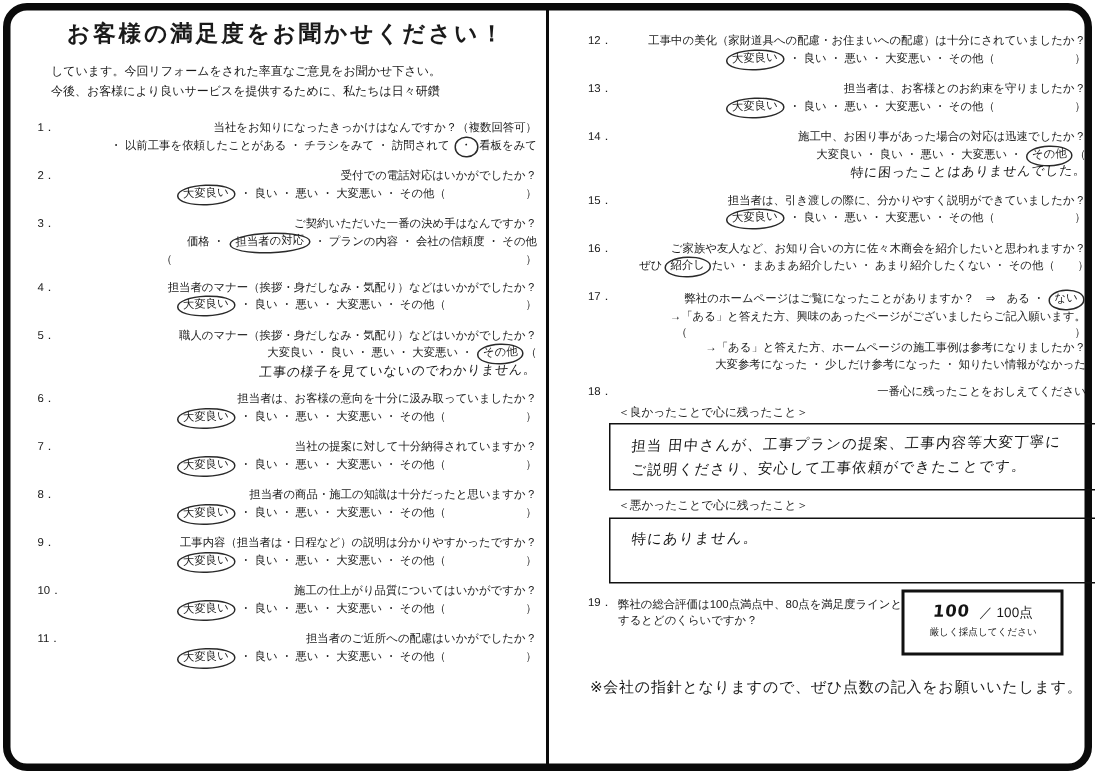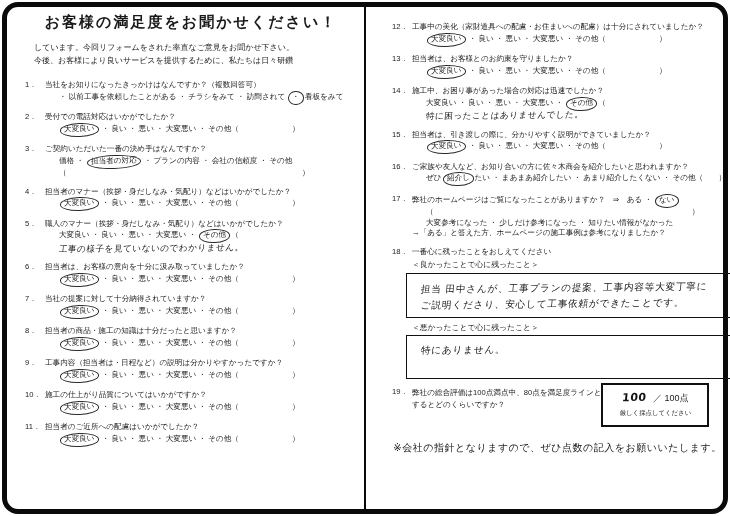--- a/index.html
+++ b/index.html
@@ -22,21 +22,21 @@
   }
   .page { position: absolute; }
   .page-left  { left: 24px;  top: 13px; width: 334px; }
   .page-right { left: 391px; top: 22px; width: 333px; }
 
   .title { font-size: 15px; font-weight: bold; text-align: center; letter-spacing: 2px; margin-bottom: 9px; }
   .intro { font-size: 8px; line-height: 13px; margin-left: 10px; margin-bottom: 13px; }
 
   .q { position: relative; padding-left: 21px; margin-bottom: 8px; font-size: 7.6px; line-height: 10.5px; }
   .q-num { position: absolute; left: 1px; top: 0; }
-  .q-row { white-space: nowrap; }
+  .q-row { white-space: nowrap; text-align: right; }
   .q-row.wrap { white-space: normal; }
   .ind1 { margin-left: 14px; }
   .flush { margin-left: -21px; }
 
   .circled {
     display: inline-block;
     border: 1.2px solid #2a2a2a;
     border-radius: 50%;
     padding: 0 3px 1px 3px;
     margin: 0 1px;
@@ -172,23 +172,24 @@
         <div class="q-row ind1"><span class="circled">大変良い</span><span> ・ 良い ・ 悪い ・ 大変悪い ・ その他（</span><span>　　　　　　　</span><span>）</span></div>
       </div>
       <div class="q">
         <span class="q-num">16．</span>
         <div class="q-row"><span>ご家族や友人など、お知り合いの方に佐々木商会を紹介したいと思われますか？</span></div>
         <div class="q-row ind1"><span>ぜひ</span><span class="circled">紹介し</span><span>たい ・ まあまあ紹介したい ・ あまり紹介したくない ・ その他（</span><span>　　</span><span>）</span></div>
       </div>
       <div class="q">
         <span class="q-num">17．</span>
         <div class="q-row"><span>弊社のホームページはご覧になったことがありますか？　⇒　ある ・ </span><span class="circled">ない</span></div>
+        <div class="q-row"><span>→「ある」と答えた方、興味のあったページがございましたらご記入願います。</span></div>
         <div class="q-row ind1"><span>（</span><span>　　　　　　　　　　　　　　　　　　　　　　　　　　　　　　　　　　</span><span>）</span></div>
+        <div class="q-row"><span>→「ある」と答えた方、ホームページの施工事例は参考になりましたか？</span></div>
         <div class="q-row ind1"><span>大変参考になった ・ 少しだけ参考になった ・ 知りたい情報がなかった</span></div>
-        <div class="q-row"><span>→「ある」と答えた方、ホームページの施工事例は参考になりましたか？</span></div>
       </div>
     </div>
 
   <div class="q">
     <span class="q-num">18．</span>
     <div class="q-row">一番心に残ったことをおしえてください</div>
     <div class="bracket-label flush">＜良かったことで心に残ったこと＞</div>
     <div class="comment-box">
       <div class="hand">担当 田中さんが、工事プランの提案、工事内容等大変丁寧に</div>
       <div class="hand">ご説明くださり、安心して工事依頼ができたことです。</div>

